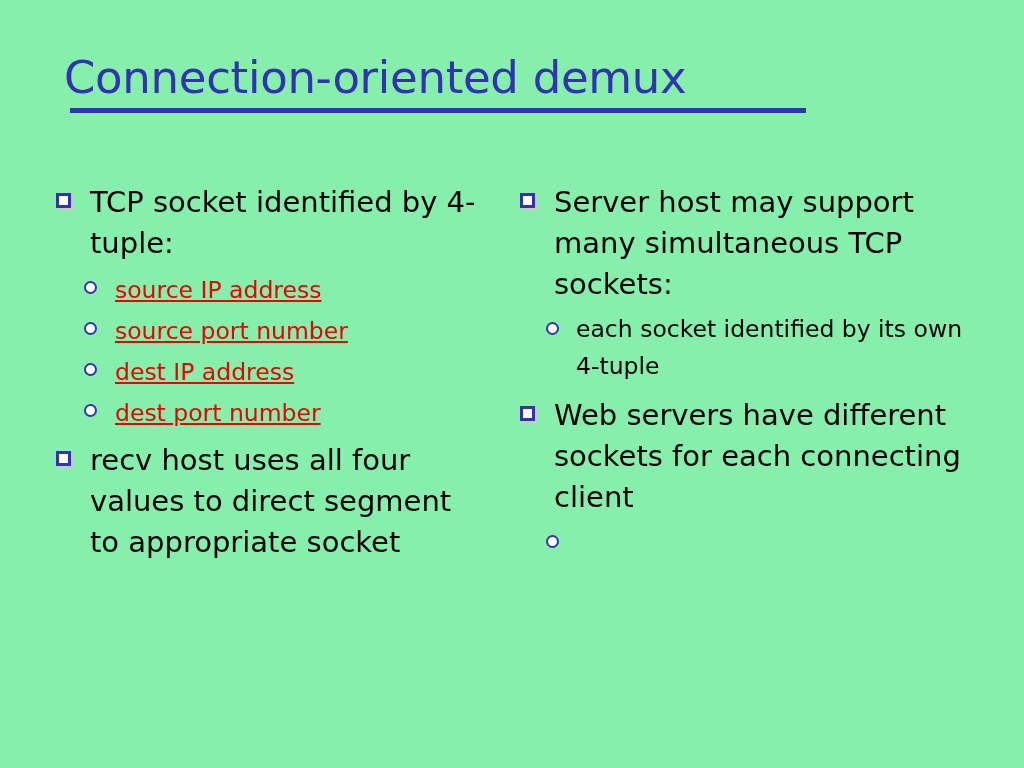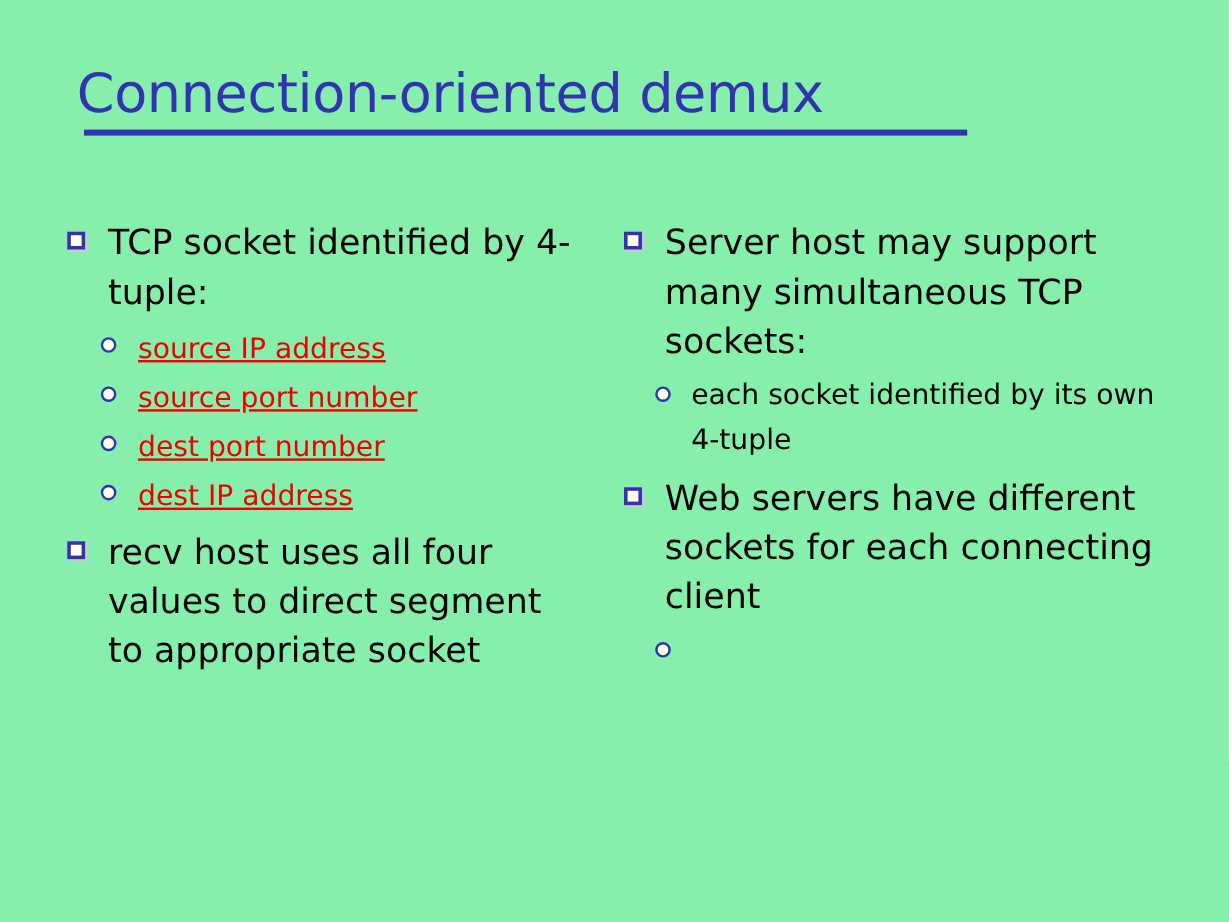--- a/index.html
+++ b/index.html
@@ -136,25 +136,25 @@
     <div class="b2 red">
       <span class="mk-circle"></span>
       <span class="bullet-text">source IP address</span>
     </div>
     <div class="b2 red">
       <span class="mk-circle"></span>
       <span class="bullet-text">source port number</span>
     </div>
     <div class="b2 red">
       <span class="mk-circle"></span>
-      <span class="bullet-text">dest port number</span>
+      <span class="bullet-text">dest IP address</span>
     </div>
     <div class="b2 red">
       <span class="mk-circle"></span>
-      <span class="bullet-text">dest IP address</span>
+      <span class="bullet-text">dest port number</span>
     </div>
 
     <div class="gap-sm"></div>
 
     <div class="b1">
       <span class="mk-square"></span>
       <span class="bullet-text">recv host uses all four values to direct segment to appropriate socket</span>
     </div>
 
   </div>

